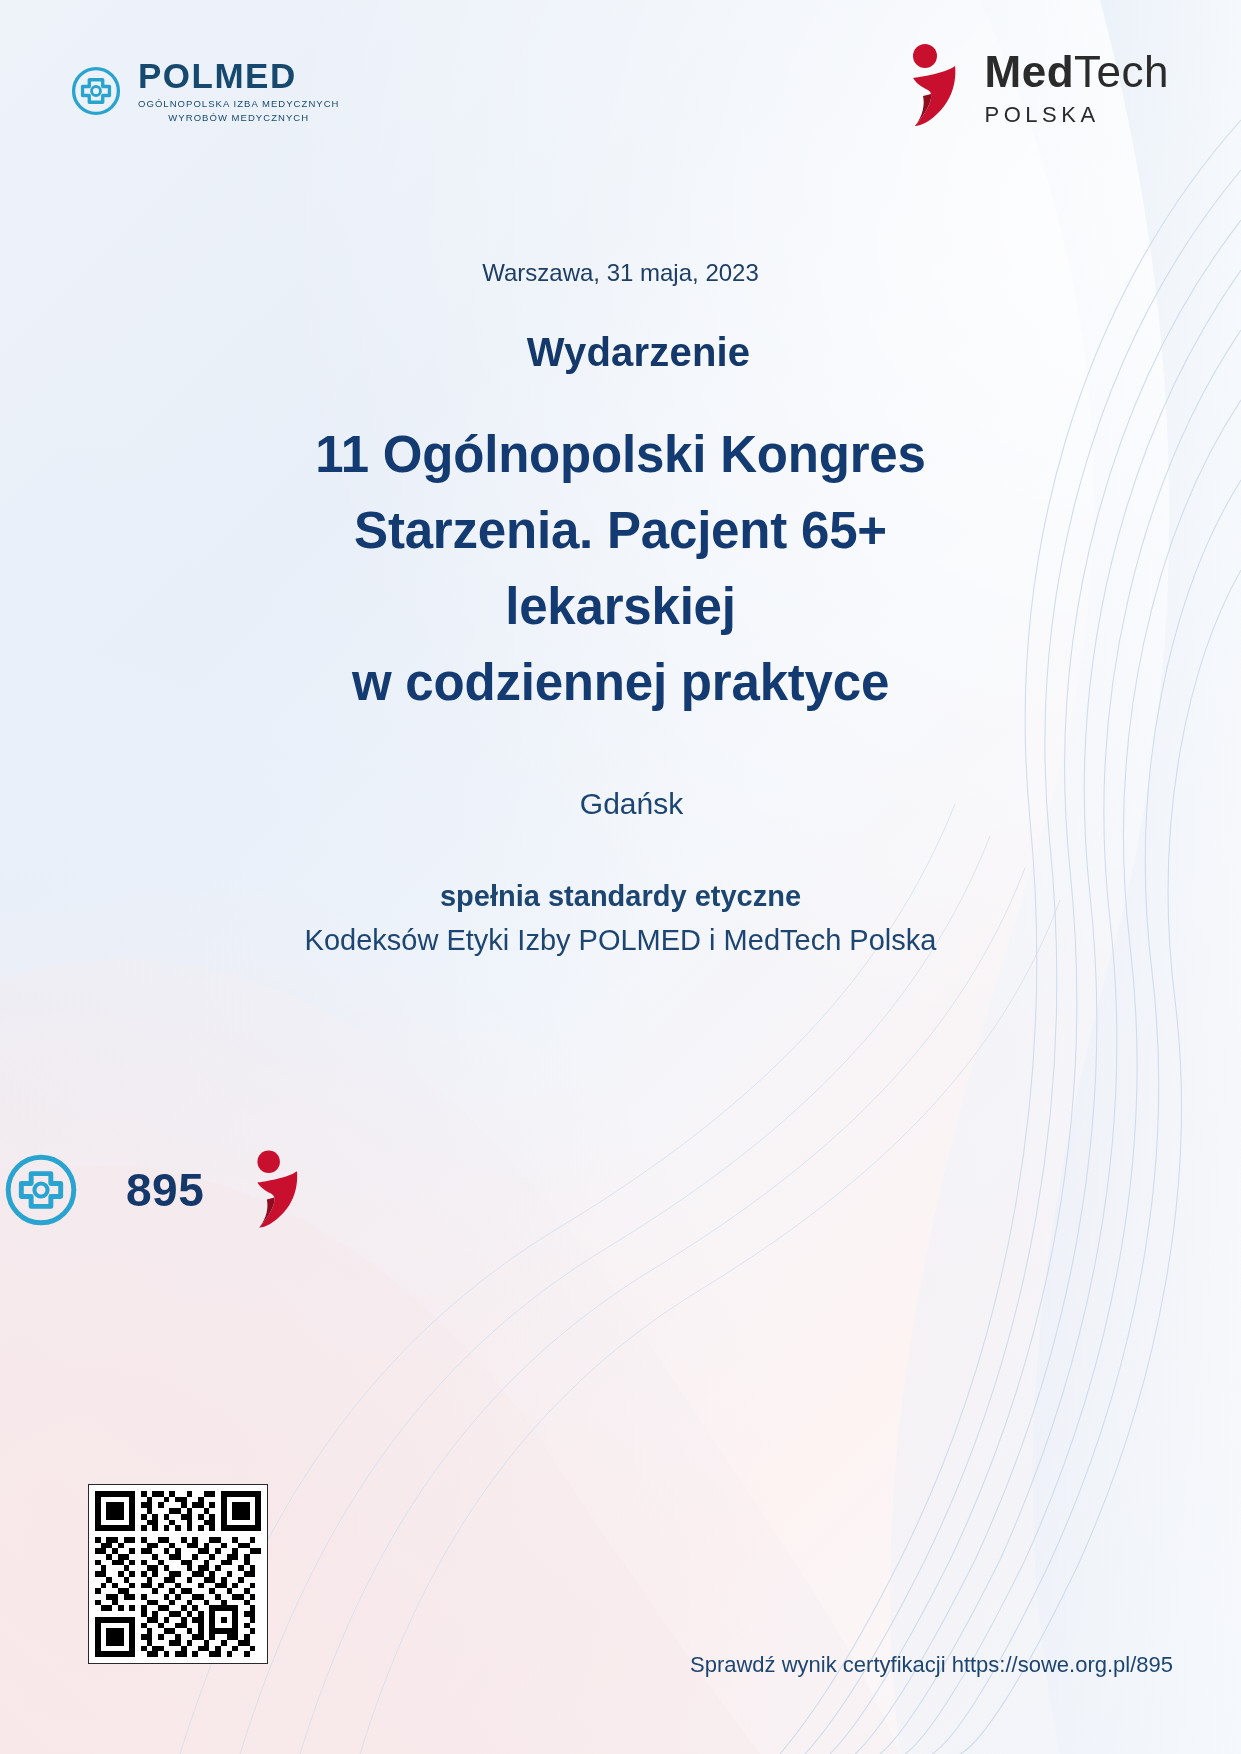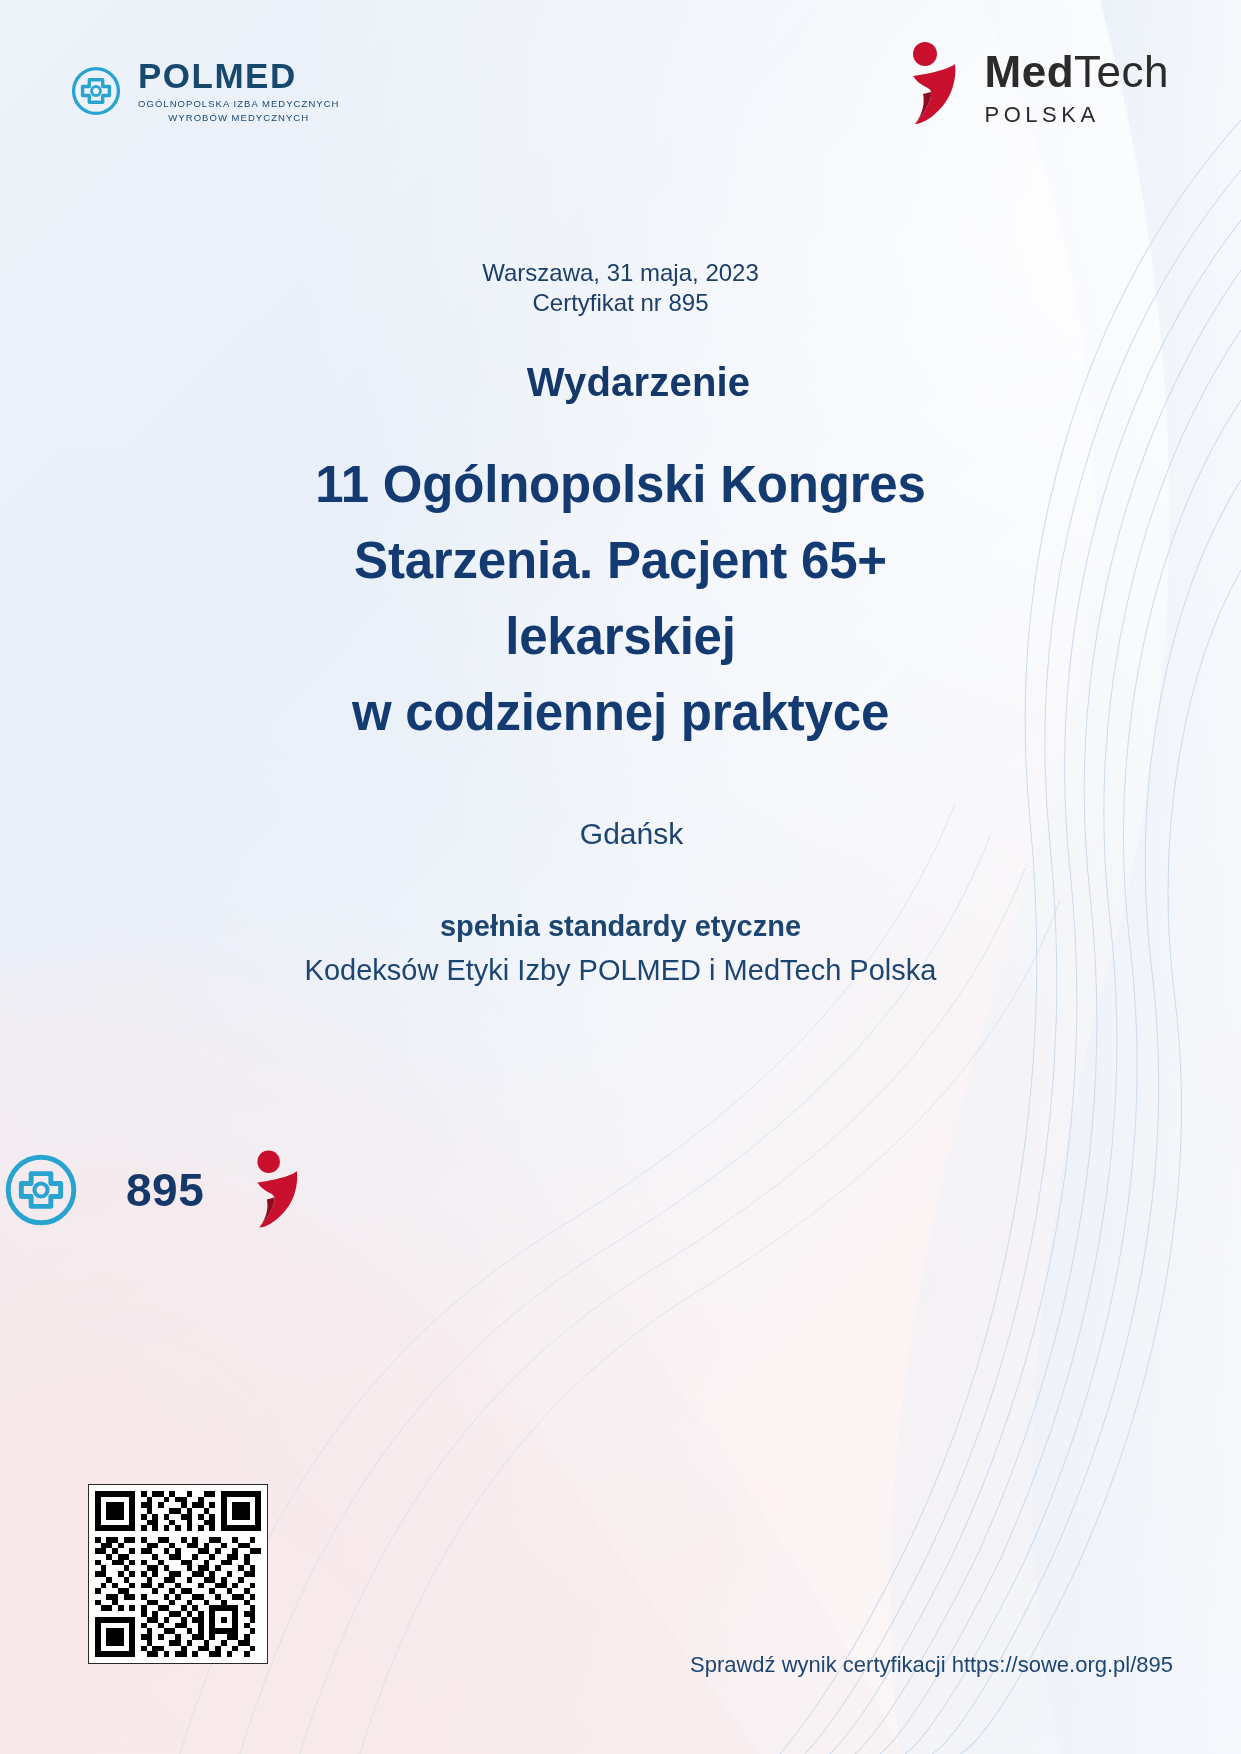--- a/index.html
+++ b/index.html
@@ -57,21 +57,21 @@
     margin-top: 5px;
     text-align: center;
   }
   .polmed-sub2 { margin-top: 3px; }
 
   .medtech-logo {
     position: absolute;
     right: 72px;
     top: 40px;
     display: flex;
-    align-items: center;
+    align-items: flex-end;
     gap: 16px;
   }
   .medtech-mark { width: 66px; height: 84px; flex: none; }
   .medtech-text { display: flex; flex-direction: column; padding-top: 10px;}
   .medtech-word {
     font-size: 44px;
     line-height: 1;
     color: #2b2b2b;
     letter-spacing: 0.5px;
   }
@@ -238,21 +238,20 @@
     <div class="medtech-text">
       <div class="medtech-word">
         <span class="bold">Med</span><span>Tech</span>
       </div>
       <div class="medtech-polska">POLSKA</div>
     </div>
   </div>
 
   <div class="content">
     <div class="meta-line">Warszawa, 31 maja, 2023</div>
-    <div class="meta-line">Certyfikat nr 895</div>
 
     <div class="kicker">Wydarzenie</div>
 
     <div class="title">
       <div>11 Ogólnopolski Kongres</div>
       <div>Starzenia. Pacjent 65+</div>
       <div>lekarskiej</div>
       <div>w codziennej praktyce</div>
     </div>
 

